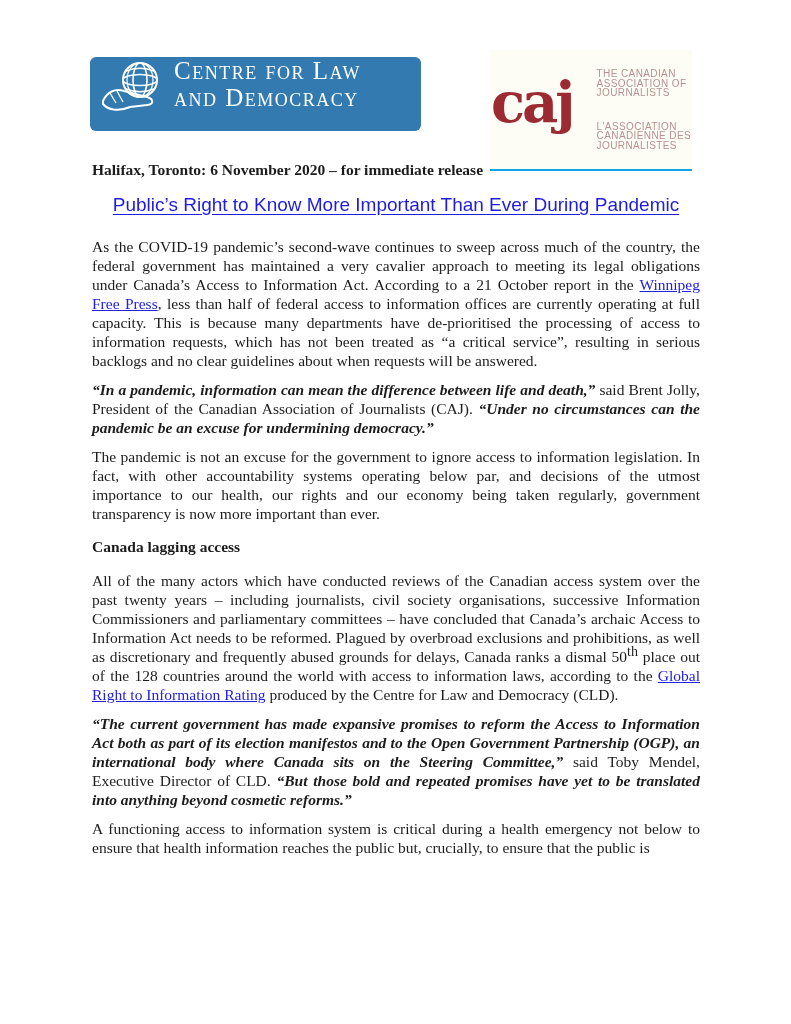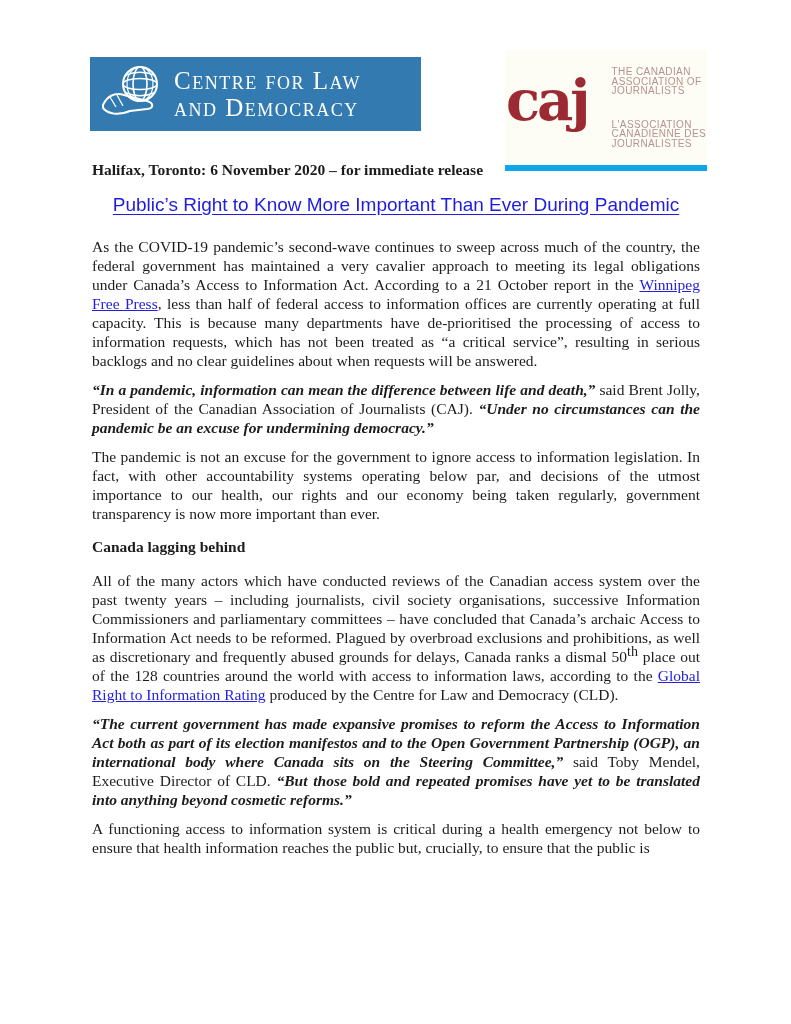--- a/index.html
+++ b/index.html
@@ -12,38 +12,39 @@
     overflow:hidden;
     font-family:"Liberation Serif", serif;
     color:#1c1c1c;
   }
 
   
   .cld-logo {
     position:absolute; left:90px; top:57px;
     width:331px; height:74px;
     background:#327ab0;
-    display:flex; align-items:center;
+    display:flex; 
     padding-left:10px;
     color:#ffffff;
+    border-radius:6px;
   }
   .cld-icon { flex:0 0 auto; margin-right:4px; }
   .cld-text {
     font-variant:small-caps;
     font-family:"Liberation Serif", serif;
     font-size:25px; line-height:27px;
     letter-spacing:1.5px;
     white-space:nowrap;
   }
 
   .caj-box {
-    position:absolute; left:505px; top:50px;
+    position:absolute; left:490px; top:50px;
     width:202px; height:121px;
     background:#fdfcf5;
-    border-bottom:6px solid #0ea5e9;
+    border-bottom:2px solid #0ea5e9;
     display:flex; align-items:center; justify-content:center;
     gap:24px;
   }
   .caj-word {
     font-family:"DejaVu Serif", serif;
     font-weight:bold;
     font-size:56px; line-height:0.9;
     letter-spacing:-3px;
     color:#9c2a33;
     padding-bottom:14px;
@@ -143,21 +144,21 @@
     </p>
 
     <p class="body">
       <span class="bi">“In a pandemic, information can mean the difference between life and death,”</span><span> said Brent Jolly, President of the Canadian Association of Journalists (CAJ). </span><span class="bi">“Under no circumstances can the pandemic be an excuse for undermining democracy.”</span>
     </p>
 
     <p class="body">
       <span>The pandemic is not an excuse for the government to ignore access to information legislation. In fact, with other accountability systems operating below par, and decisions of the utmost importance to our health, our rights and our economy being taken regularly, government transparency is now more important than ever.</span>
     </p>
 
-    <h2 class="section-heading">Canada lagging behind</h2>
+    <h2 class="section-heading">Canada lagging access</h2>
 
     <p class="body">
       <span>All of the many actors which have conducted reviews of the Canadian access system over the past twenty years – including journalists, civil society organisations, successive Information Commissioners and parliamentary committees – have concluded that Canada’s archaic Access to Information Act needs to be reformed. Plagued by overbroad exclusions and prohibitions, as well as discretionary and frequently abused grounds for delays, Canada ranks a dismal 50</span><sup class="ord">th</sup><span> place out of the 128 countries around the world with access to information laws, according to the </span><span class="doclink">Global Right to Information Rating</span><span> produced by the Centre for Law and Democracy (CLD).</span>
     </p>
 
     <p class="body">
       <span class="bi">“The current government has made expansive promises to reform the Access to Information Act both as part of its election manifestos and to the Open Government Partnership (OGP), an international body where Canada sits on the Steering Committee,”</span><span> said Toby Mendel, Executive Director of CLD. </span><span class="bi">“But those bold and repeated promises have yet to be translated into anything beyond cosmetic reforms.”</span>
     </p>
 
     <p class="body">

